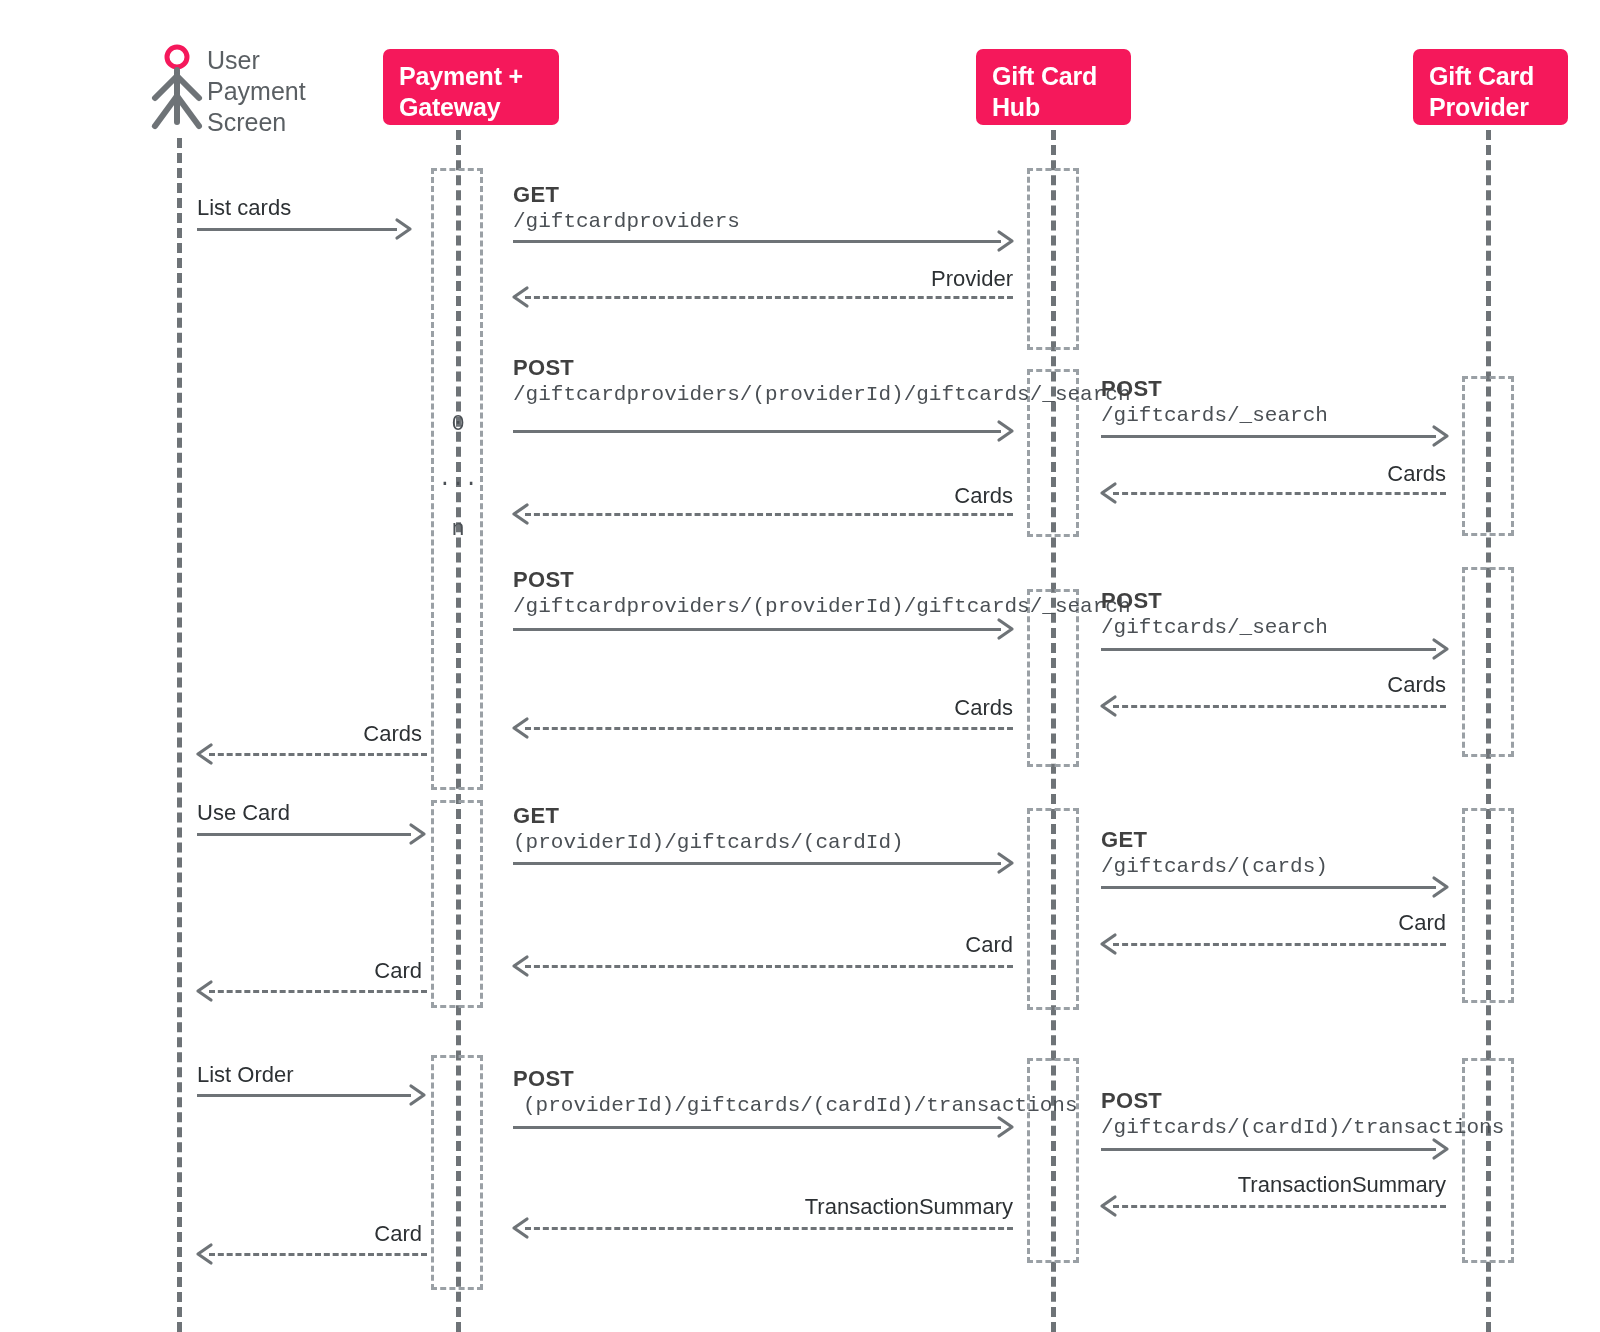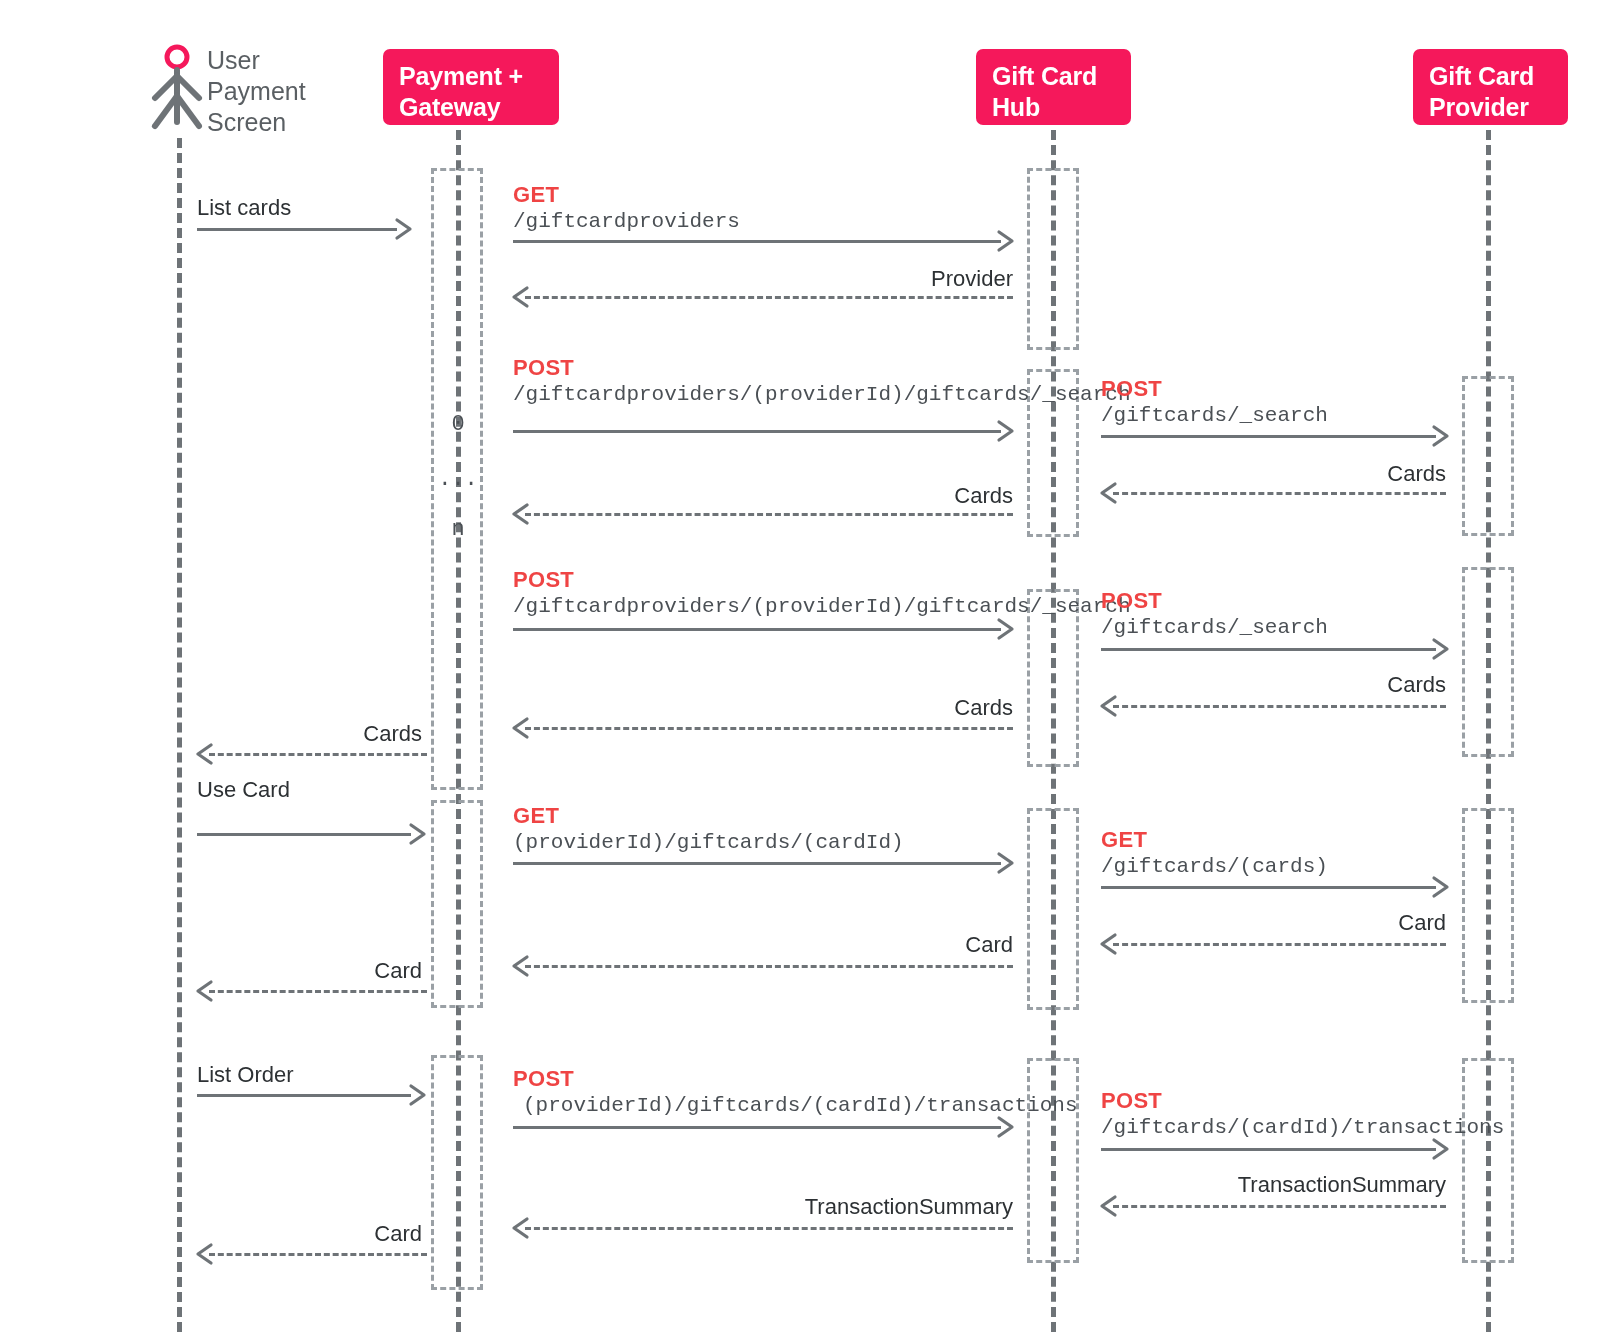--- a/index.html
+++ b/index.html
@@ -96,21 +96,21 @@
   .arrow-open-right, .arrow-open-left {
     position: absolute;
     width: 18px;
     height: 22px;
     z-index: 5;
   }
 
   
   .verb {
     position: absolute;
-    color: #ef4444;
+    color: #404040;
     font-family: "Liberation Sans", sans-serif;
     font-weight: bold;
     font-size: 22px;
     line-height: 24px;
     letter-spacing: 0.3px;
     z-index: 5;
     text-align: right;
   }
   .path {
     position: absolute;
@@ -327,21 +327,21 @@
   <div class="ret-label" style="left:188px; top:722px; width:195px;">Cards</div>
   <div class="msg" style="left:158px; top:753px; width:230px;">
     <div class="msg-line dashed" style="left:12px; width:218px;"></div>
     <div class="arrowhead arrow-open-left" style="left:-2px; top:-11px;">
       <svg width="20" height="24" viewBox="0 0 20 24">
           <polyline points="16,3 3,12 16,21" fill="none" stroke="#6E7377" stroke-width="3.2" stroke-linecap="round" stroke-linejoin="round"></polyline>
         </svg>
     </div>
   </div>
 
-  <div class="user-msg-label" style="left:158px; top:778px;">Use Card</div>
+  <div class="user-msg-label" style="left:158px; top:801px;">Use Card</div>
   <div class="msg" style="left:158px; top:833px; width:230px;">
     <div class="msg-line" style="width:214px;"></div>
     <div class="arrowhead arrow-open-right" style="left:210px; top:-11px;">
       <svg width="20" height="24" viewBox="0 0 20 24">
           <polyline points="4,3 17,12 4,21" fill="none" stroke="#6E7377" stroke-width="3.2" stroke-linecap="round" stroke-linejoin="round"></polyline>
         </svg>
     </div>
   </div>
 
   <div class="verb" style="left:474px; top:804px;">GET</div>

